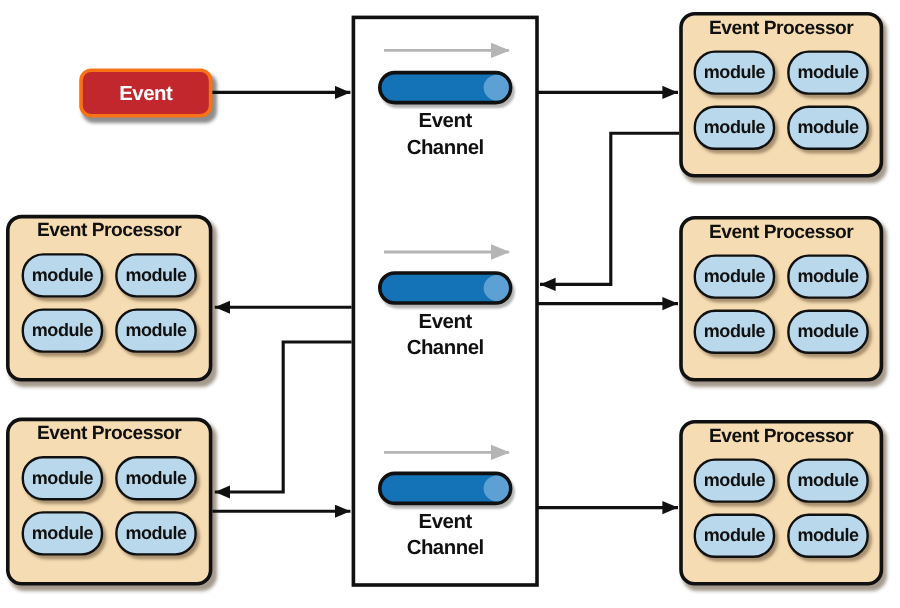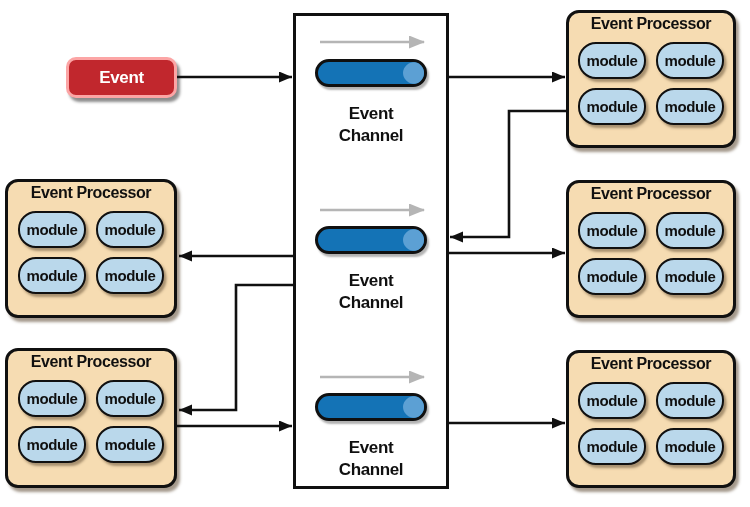--- a/index.html
+++ b/index.html
@@ -6,21 +6,21 @@
   .canvas {
     position:relative; width:750px; height:507px; background:#ffffff;
     font-family:"Liberation Sans", sans-serif; overflow:hidden;
   }
   
   .wires { position:absolute; left:0; top:0; width:750px; height:507px; z-index:10; pointer-events:none; }
 
   
   .event-box {
     position:absolute; left:66px; top:57px; width:111px; height:41px;
-    background:#C1272D; border:3px solid #fca5a5; border-radius:10px;
+    background:#C1272D; border:3px solid #f97316; border-radius:10px;
     box-sizing:border-box; display:flex; align-items:center; justify-content:center;
     color:#ffffff; font-size:17px; font-weight:bold; letter-spacing:-0.4px;
     box-shadow:3px 4px 3px rgba(0,0,0,0.45);
   }
 
   
   .channel-box {
     position:absolute; left:293px; top:13px; width:156px; height:476px;
     background:#ffffff; border:3px solid #101010; box-sizing:border-box;
   }
@@ -29,21 +29,21 @@
   .cylinder {
     position:relative; width:112px; height:28px; margin:0 auto;
     background:#1473B6; border:3px solid #101010; border-radius:15px;
     box-sizing:border-box; overflow:hidden; box-shadow:2px 3px 2px rgba(0,0,0,0.30);
   }
   .cyl-cap {
     position:absolute; right:-3px; top:0; width:24px; height:100%;
     background:#5CA0D4; border-radius:50%;
   }
   .channel-label {
-    margin:16px auto 0; width:80px; font-size:17px; font-weight:bold;
+    margin:3px auto 0; width:80px; font-size:17px; font-weight:bold;
     line-height:22px; color:#101010; letter-spacing:-0.4px;
   }
 
   
   .processor {
     position:absolute; background:#F6DCB2; border:3px solid #101010; border-radius:13px;
     box-sizing:border-box; box-shadow:3px 4px 3px rgba(90,70,45,0.55); z-index:2;
   }
   .proc-ml { left:5px;   top:179px; width:172px; height:139px; }
   .proc-bl { left:5px;   top:348px; width:172px; height:140px; }

